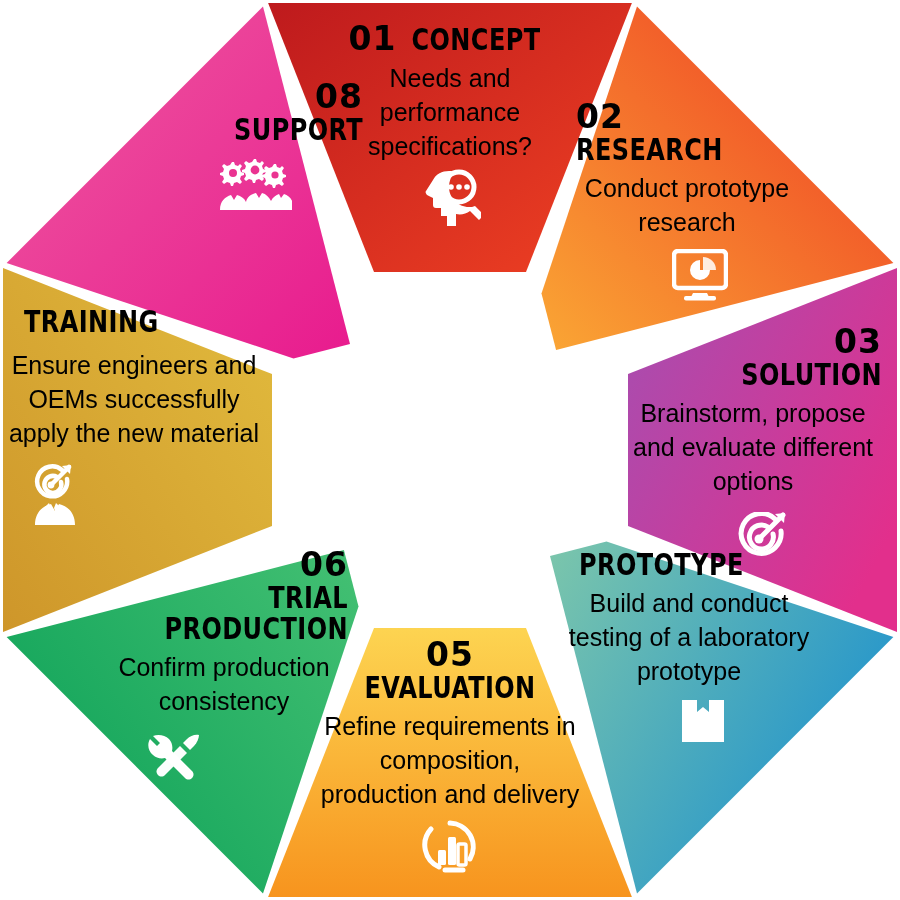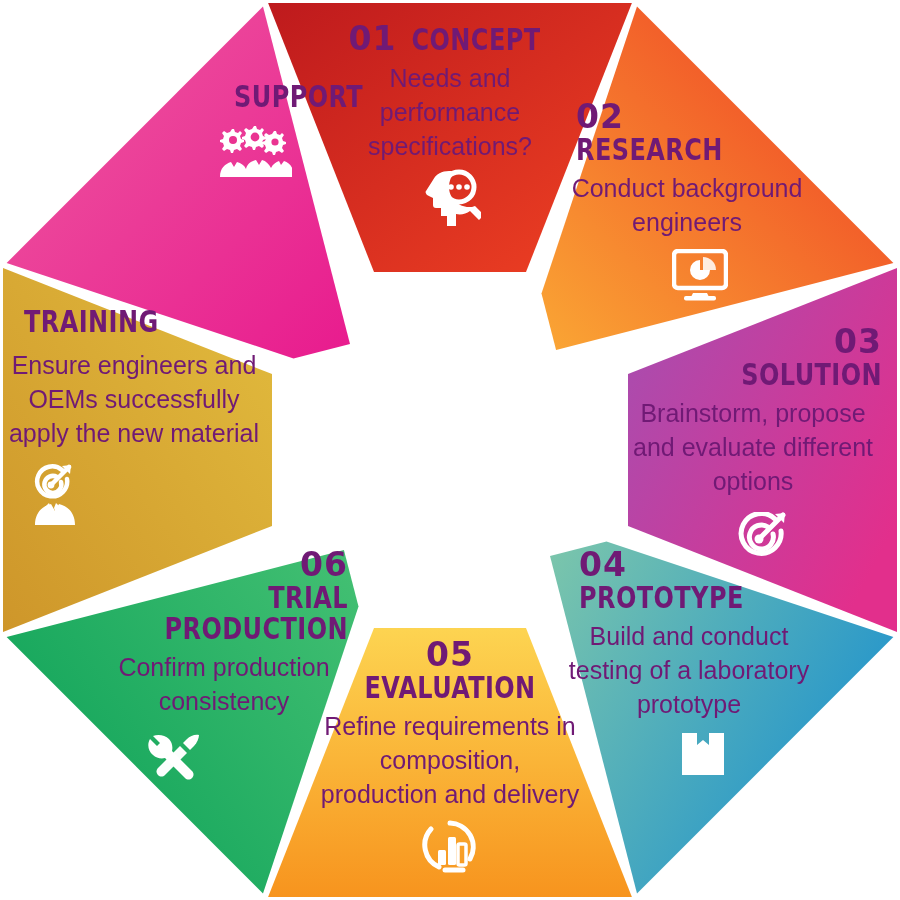--- a/index.html
+++ b/index.html
@@ -1,20 +1,20 @@
 <!DOCTYPE html>
 <html><head>
 <meta charset="utf-8">
 <style>
   html,body{margin:0;padding:0;background:#ffffff;}
   body{width:900px;height:900px;overflow:hidden;
        font-family:"Liberation Sans",sans-serif;}
   #stage{position:relative;width:900px;height:900px;}
   svg.wheel{position:absolute;left:0;top:0;width:900px;height:900px;}
-  .seg-label{position:absolute;box-sizing:border-box;color:#701a75;text-align:center;
+  .seg-label{position:absolute;box-sizing:border-box;color:#000000;text-align:center;
              pointer-events:none;}
   .hdr{font-weight:bold;line-height:1.0;letter-spacing:.5px;}
   .num{font-family:"DejaVu Sans",sans-serif;font-weight:bold;font-size:33px;
        letter-spacing:1px;}
   .ttl{font-family:"DejaVu Sans Condensed","Liberation Sans Narrow","Liberation Sans",sans-serif;
        font-weight:bold;font-size:31px;letter-spacing:.5px;
        transform:scaleX(.86);transform-origin:center;}
   .desc{font-family:"Liberation Sans",sans-serif;font-size:25px;line-height:1.35;
         margin-top:7px;font-weight:400;}
   .ico{margin-top:6px;display:flex;justify-content:center;align-items:center;}
@@ -101,21 +101,21 @@
           <circle cx="48" cy="18" r="2.8"></circle>
       </svg>
     </div>
   </div>
 
   <div class="seg-label" id="lbl-02">
     <div class="hdr twoline" style="text-align:left;padding-left:14px;">
       <span class="num" style="transform:none;">02</span>
       <span class="ttl" style="transform-origin:left center;">RESEARCH</span>
     </div>
-    <div class="desc" style="width:250px;">Conduct background engineers</div>
+    <div class="desc" style="width:250px;">Conduct prototype research</div>
     <div class="ico" style="margin-top:9px;">
       <svg width="56" height="52" viewBox="0 0 56 52" fill="#fff">
         <rect x="2" y="2" width="52" height="37" rx="4" fill="none" stroke="#fff" stroke-width="4.5"></rect>
         <path d="M28 11 a10 10 0 1 0 10 10 h-10 z"></path>
         <path d="M31 8 a13 13 0 0 1 13 13 h-13 z" opacity=".85"></path>
         <path d="M21 44 h14 l2 4 h-18 z"></path>
         <rect x="12" y="47" width="32" height="4.5" rx="2"></rect>
       </svg>
     </div>
   </div>
@@ -132,21 +132,20 @@
         <path d="M34 15 a12 12 0 1 0 5 7" stroke-width="5" stroke-linecap="round"></path>
         <circle cx="25" cy="27" r="4.5" fill="#fff" stroke="none"></circle>
         <path d="M25 27 L49 3" stroke-width="5" stroke-linecap="round"></path>
         <path d="M41 2 L51 1 L50 11 z" fill="#fff" stroke="none"></path>
       </svg>
     </div>
   </div>
 
   <div class="seg-label" id="lbl-04">
     <div class="hdr twoline" style="text-align:left;padding-left:14px;">
-      <span class="num">04</span>
       <span class="ttl" style="transform-origin:left center;">PROTOTYPE</span>
     </div>
     <div class="desc" style="width:248px;">Build and conduct testing of a laboratory prototype</div>
     <div class="ico" style="margin-top:10px;">
       <svg width="46" height="46" viewBox="0 0 46 46" fill="#fff">
         <path d="M2 2 h15 v12 l6 -5 l6 5 v-12 h15 v42 h-42 z"></path>
       </svg>
     </div>
   </div>
 
@@ -201,20 +200,21 @@
           <path d="M5 61 c0 -12 7 -19 16 -21 l4 7 4 -7 c9 2 16 9 16 21 z"></path>
           <path d="M19 39 l2 5 -3 9 -3 -10 z"></path>
             <path d="M26 39 l-2 5 3 9 3 -10 z"></path>
         </g>
       </svg>
     </div>
   </div>
 
   <div class="seg-label" id="lbl-08">
     <div class="hdr twoline" style="text-align:right;padding-right:4px;">
+      <span class="num">08</span>
       <span class="ttl" style="transform-origin:right center;">SUPPORT</span>
     </div>
     <div class="ico" style="margin-top:14px;margin-left:48px;">
       <svg width="74" height="52" viewBox="0 0 74 52" fill="#fff">
         <g>
           <path d="M14 3 l2 0 1 3 3 1 2 -2 2 2 -2 3 1 3 3 1 0 2 -3 1 -1 3 2 3 -2 2 -3 -2 -3 1 -1 3 -2 0 -1 -3 -3 -1 -3 2 -2 -2 2 -3 -1 -3 -3 -1 0 -2 3 -1 1 -3 -2 -3 2 -2 3 2 3 -1 z"></path>
           <circle cx="15" cy="14" r="4" fill="#EA3391"></circle>
         </g>
         <g transform="translate(22,-3)">
           <path d="M14 3 l2 0 1 3 3 1 2 -2 2 2 -2 3 1 3 3 1 0 2 -3 1 -1 3 2 3 -2 2 -3 -2 -3 1 -1 3 -2 0 -1 -3 -3 -1 -3 2 -2 -2 2 -3 -1 -3 -3 -1 0 -2 3 -1 1 -3 -2 -3 2 -2 3 2 3 -1 z"></path>

